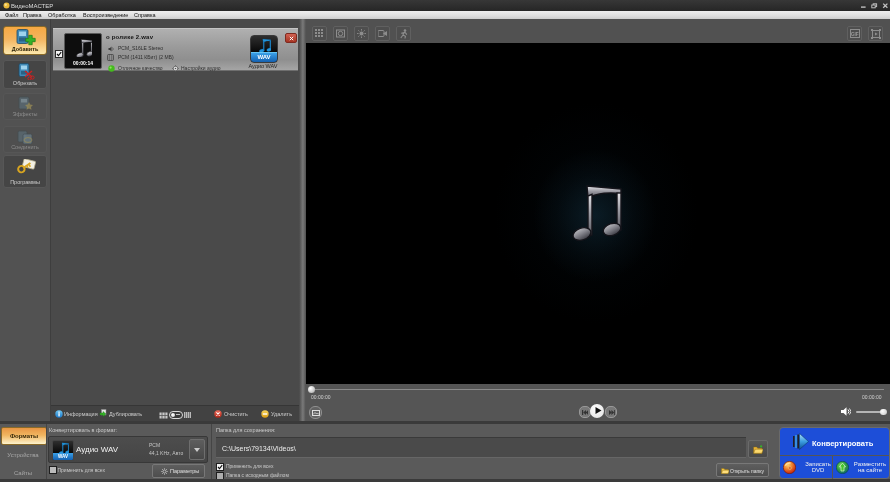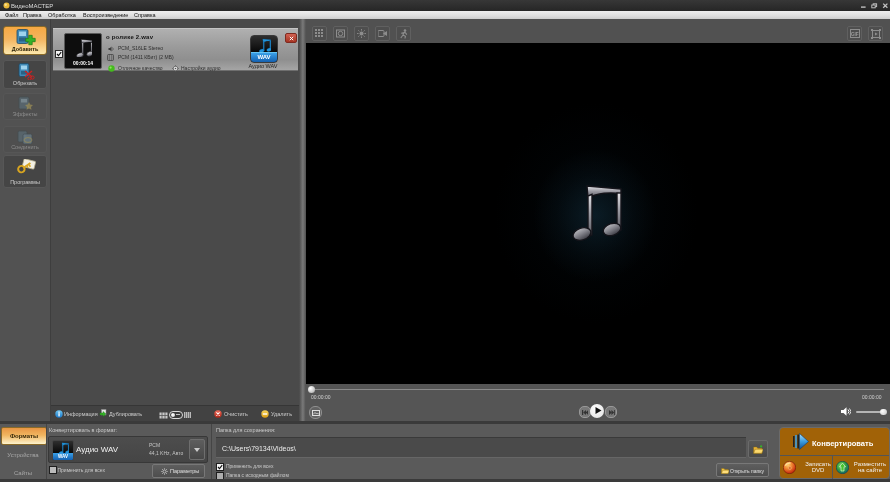--- a/index.html
+++ b/index.html
@@ -48,21 +48,21 @@
      border:1px solid #8a6a28;border-radius:2px;color:#38290a;font-weight:bold;height:16px;line-height:16px;}
   .panelabel{font-size:5.5px;color:#c9c9c9;}
   .button{background:linear-gradient(#5e5e5e,#4e4e4e);border:1px solid #787878;border-radius:2px;
      color:#e0e0e0;font-size:5.5px;}
   .cb{width:6px;height:6px;background:#f2f2f2;border:1px solid #1e1e1e;}
   .cbl{font-size:5px;color:#c9c9c9;}
   #dropdown{left:48px;top:436px;width:158px;height:25px;background:linear-gradient(#4d4d4d,#454545);
      border:1px solid #383838;border-radius:2px;}
   #pathinput{left:216px;top:437px;width:530px;height:19px;background:#4a4a4a;
      border-top:1px solid #3a3a3a;border-bottom:1px solid #666;}
-  #rightpanel{left:779px;top:427px;width:109px;height:50px;background:#a16207;
+  #rightpanel{left:779px;top:427px;width:109px;height:50px;background:#1d4ed8;
      border:1px solid #6a6a6a;border-radius:4px;}
   .rowinfo{font-size:5px;color:#2e2e2e;}
 </style>
 </head>
 <body>
 
   <div id="titlebar" class="abs">
     <svg class="abs" style="left:3px;top:2px" width="7" height="7">
       <circle cx="3.5" cy="3.5" r="3" fill="#e9b838"></circle>
       <circle cx="2.7" cy="2.7" r="1.2" fill="#f7df90"></circle>

